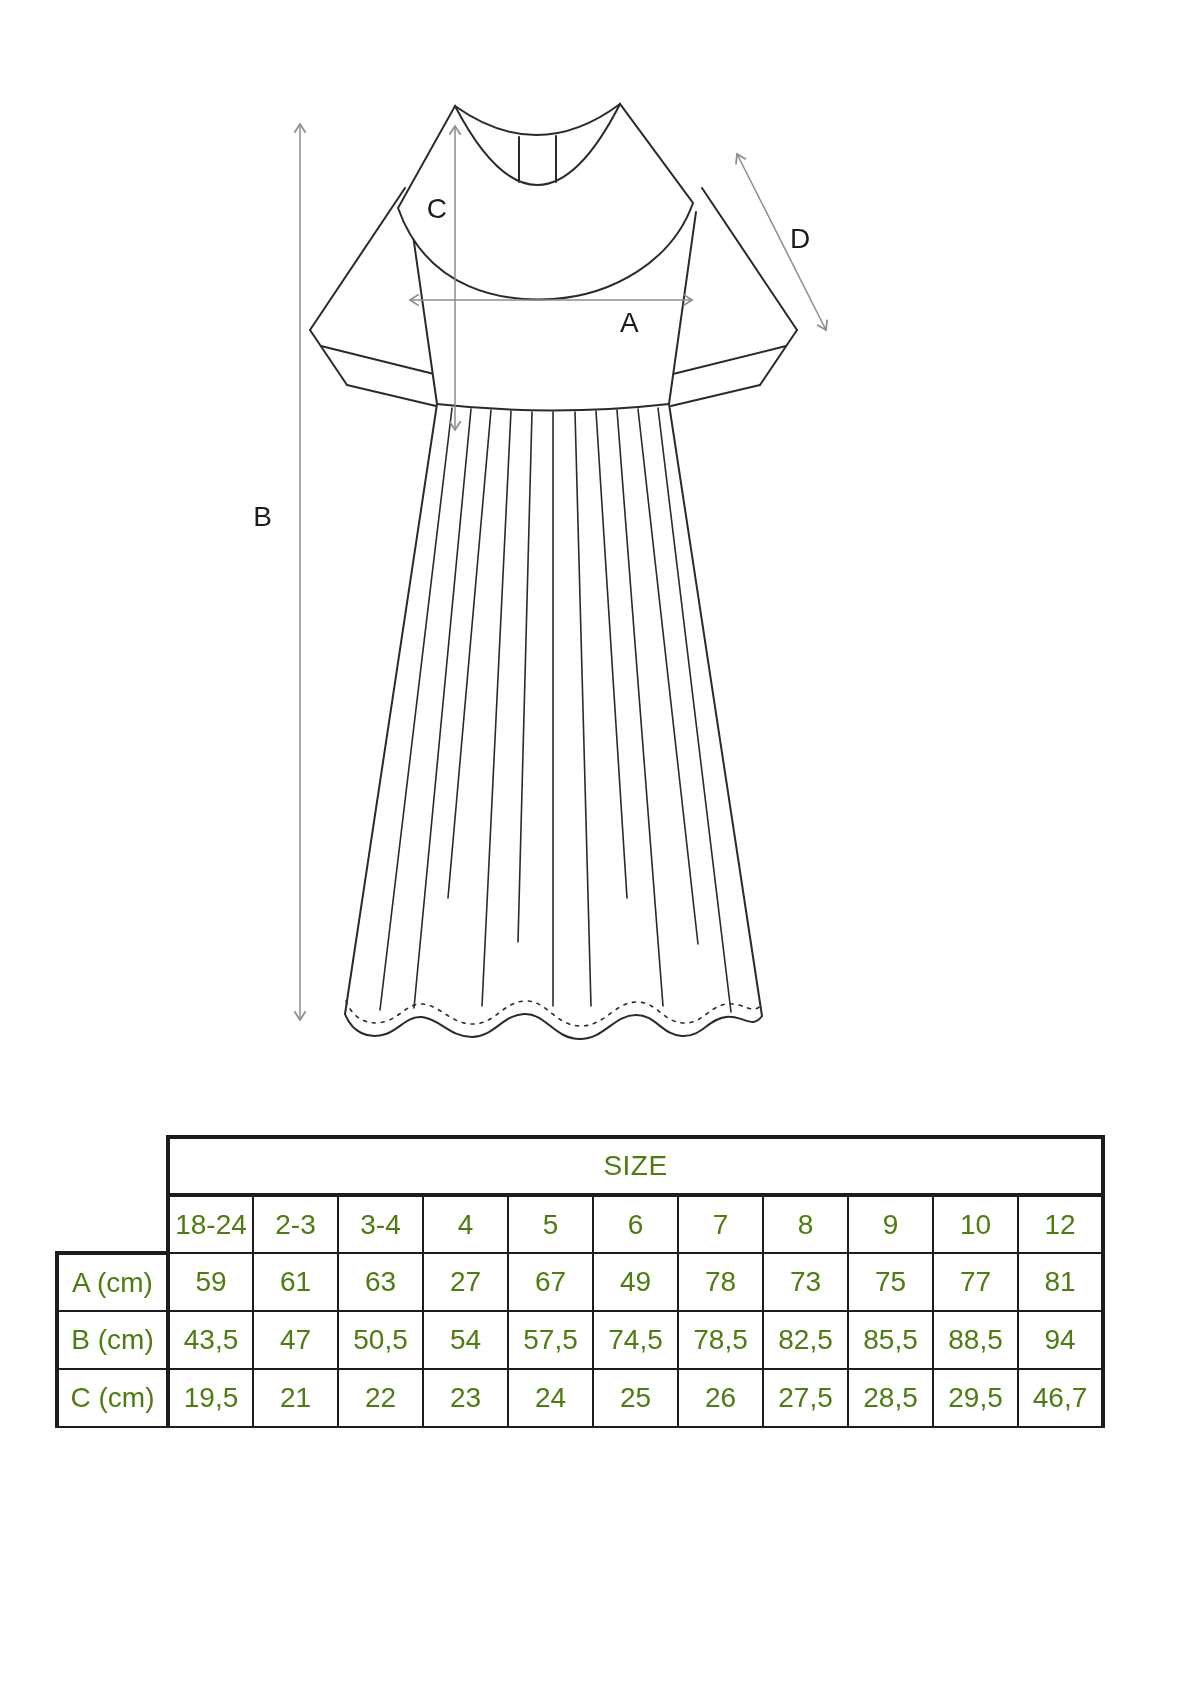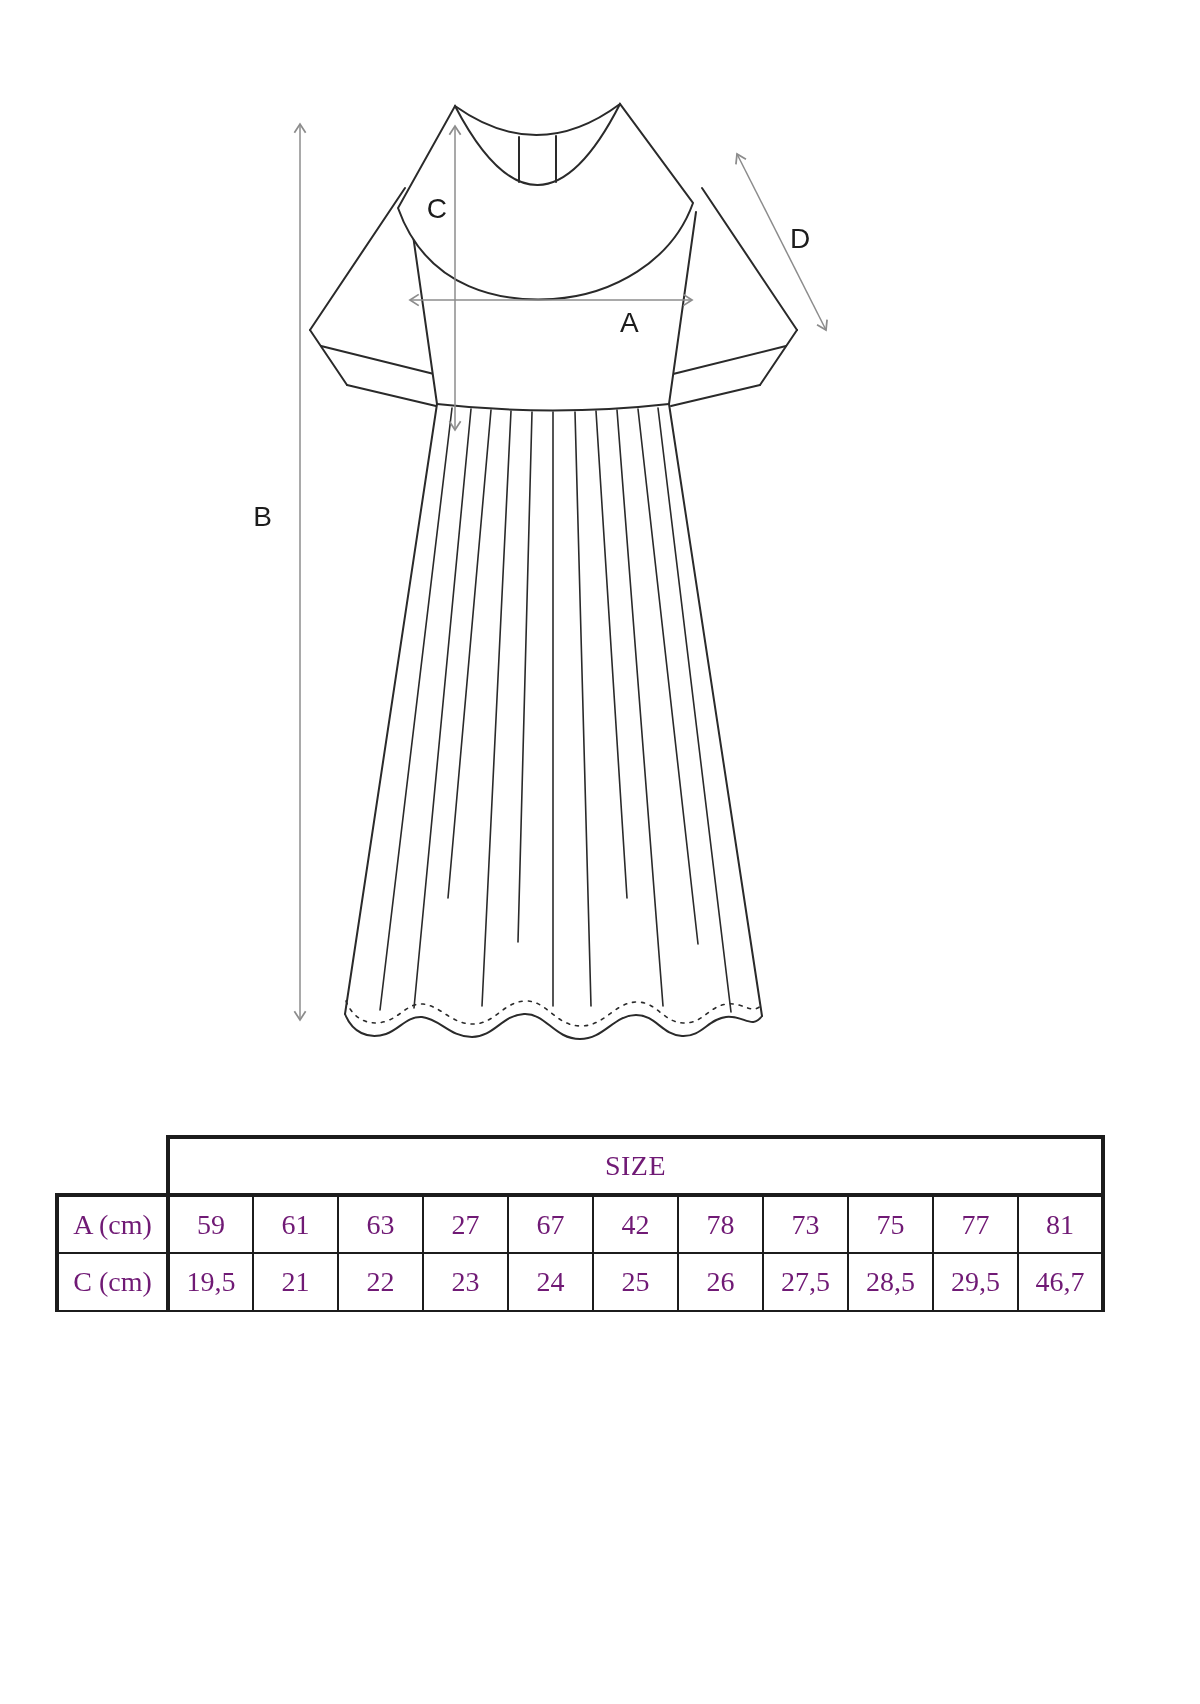--- a/index.html
+++ b/index.html
@@ -13,23 +13,23 @@
   }
   .sketch-svg { position: absolute; left: 0; top: 0; }
 
   
   .size-table {
     position: absolute;
     left: 55px;
     top: 1135px;
     border-collapse: collapse;
     table-layout: fixed;
-    font-family: Liberation Serif, serif;
+    font-family: Liberation Sans, sans-serif;
     font-size: 28px;
-    color: #701a75;
+    color: #4d7c0f;
   }
   .size-table tr { height: 58px; }
   .size-table td {
     border: 2px solid #1c1c1c;
     text-align: center;
     vertical-align: middle;
     padding: 0;
     white-space: nowrap;
   }
   .size-table td.ghost { border: none; }
@@ -136,32 +136,60 @@
       <col style="width:85px">
         <col style="width:85px">
         <col style="width:85px">
     </colgroup>
     <tbody>
         <tr>
           <td class="ghost"></td>
           <td class="hdr bt bl br bb" colspan="11">SIZE</td>
         </tr>
         <tr>
+          <td class="ghost"></td>
+          <td class="bl">18-24</td>
+          <td>2-3</td>
+          <td>3-4</td>
+          <td>4</td>
+          <td>5</td>
+          <td>6</td>
+          <td>7</td>
+          <td>8</td>
+          <td>9</td>
+          <td>10</td>
+          <td class="br">12</td>
+        </tr>
+        <tr>
           <td class="bl br bt">A (cm)</td>
           <td>59</td>
           <td>61</td>
           <td>63</td>
           <td>27</td>
           <td>67</td>
-          <td>42</td>
+          <td>49</td>
           <td>78</td>
           <td>73</td>
           <td>75</td>
           <td>77</td>
           <td class="br">81</td>
+        </tr>
+        <tr>
+          <td class="bl br">B (cm)</td>
+          <td>43,5</td>
+          <td>47</td>
+          <td>50,5</td>
+          <td>54</td>
+          <td>57,5</td>
+          <td>74,5</td>
+          <td>78,5</td>
+          <td>82,5</td>
+          <td>85,5</td>
+          <td>88,5</td>
+          <td class="br">94</td>
         </tr>
         <tr>
           <td class="bl br">C (cm)</td>
           <td>19,5</td>
           <td>21</td>
           <td>22</td>
           <td>23</td>
           <td>24</td>
           <td>25</td>
           <td>26</td>

